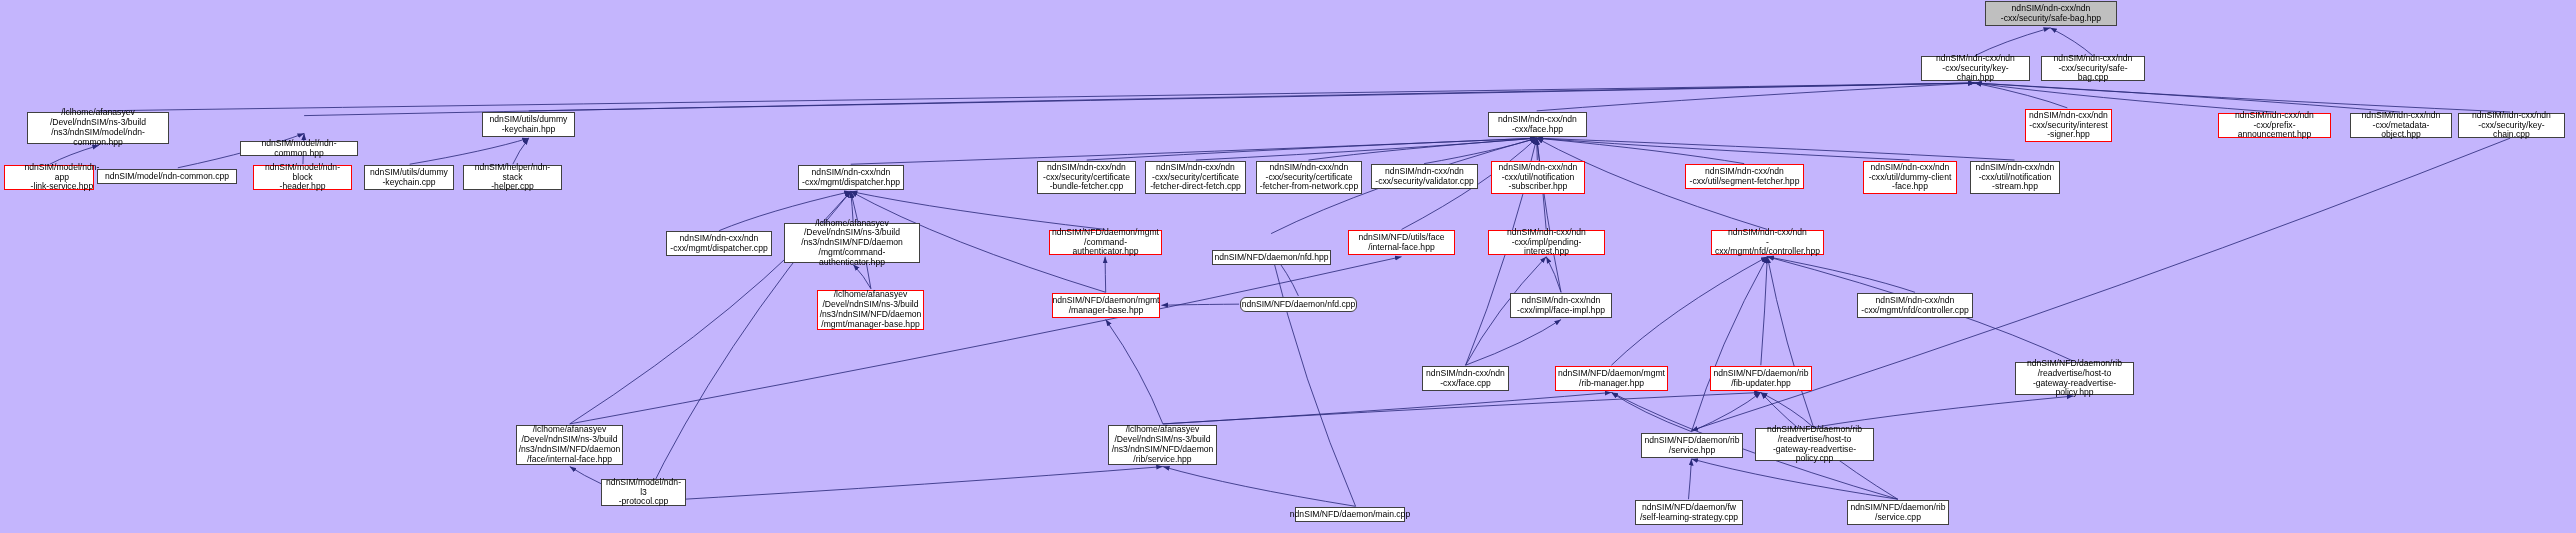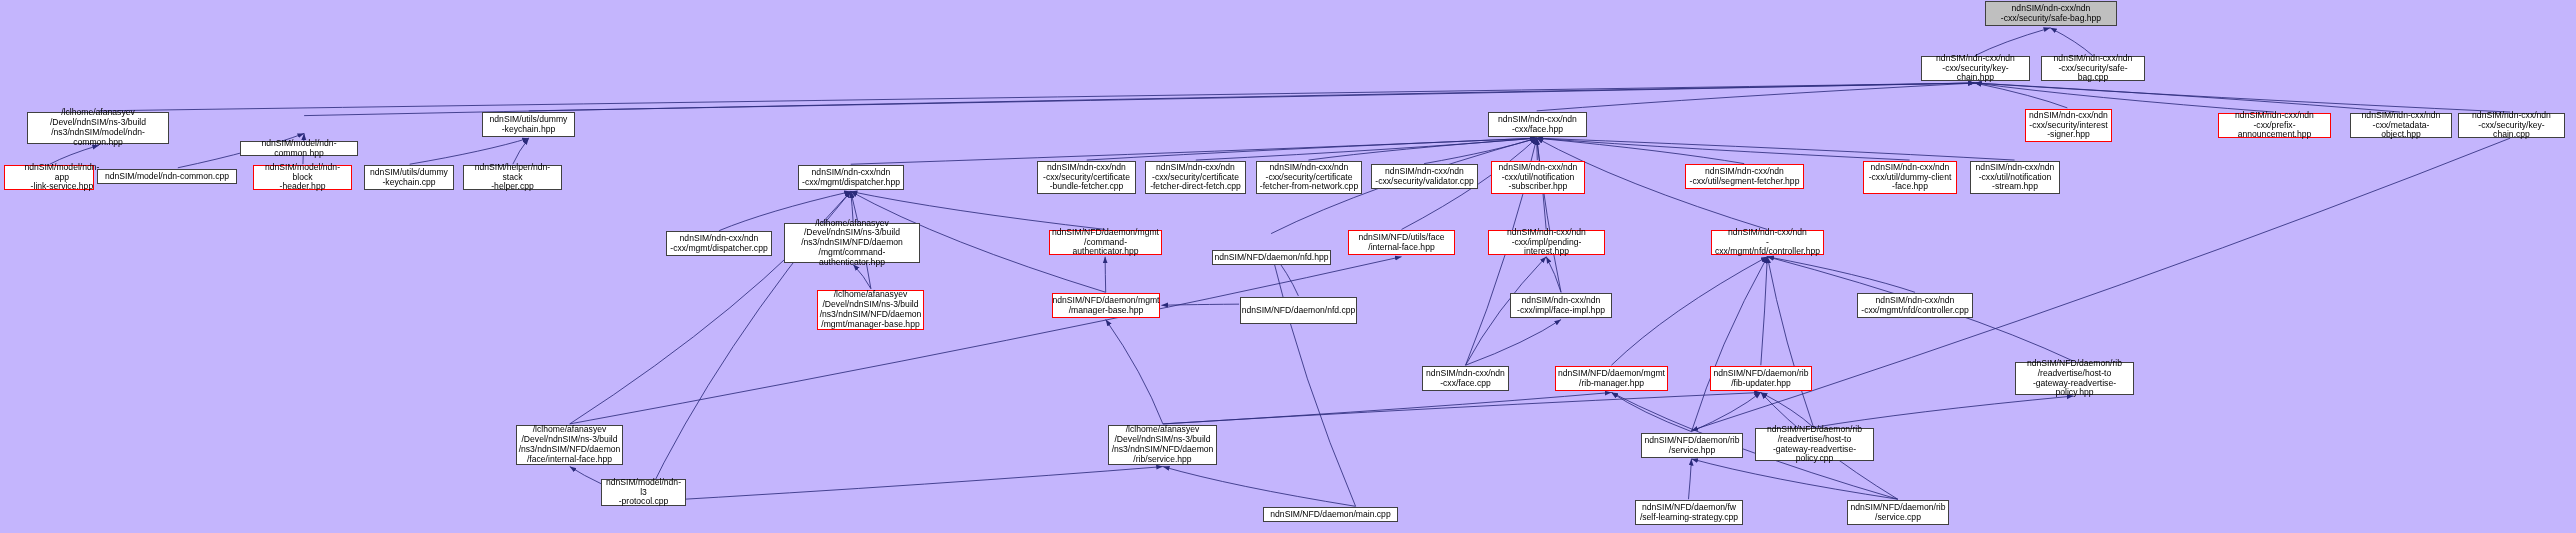--- a/index.html
+++ b/index.html
@@ -181,21 +181,21 @@
       <div class="node red" style="left: 1488px; top: 230px; width: 117px; height: 25px;">ndnSIM/ndn-cxx/ndn
 -cxx/impl/pending-interest.hpp</div>
       <div class="node red" style="left: 1711px; top: 230px; width: 113px; height: 25px;">ndnSIM/ndn-cxx/ndn
 -cxx/mgmt/nfd/controller.hpp</div>
       <div class="node red" style="left: 817px; top: 290px; width: 107px; height: 40px;">/lclhome/afanasyev
 /Devel/ndnSIM/ns-3/build
 /ns3/ndnSIM/NFD/daemon
 /mgmt/manager-base.hpp</div>
       <div class="node red" style="left: 1052px; top: 293px; width: 108px; height: 25px;">ndnSIM/NFD/daemon/mgmt
 /manager-base.hpp</div>
-      <div class="node" style="left: 1240px; top: 297px; width: 117px; height: 27px;">ndnSIM/NFD/daemon/nfd.cpp</div>
+      <div class="node" style="left: 1240px; top: 297px; width: 117px; height: 15px; border-radius: 6px;">ndnSIM/NFD/daemon/nfd.cpp</div>
       <div class="node" style="left: 1510px; top: 293px; width: 102px; height: 25px;">ndnSIM/ndn-cxx/ndn
 -cxx/impl/face-impl.hpp</div>
       <div class="node" style="left: 1857px; top: 293px; width: 116px; height: 25px;">ndnSIM/ndn-cxx/ndn
 -cxx/mgmt/nfd/controller.cpp</div>
       <div class="node" style="left: 1422px; top: 366px; width: 87px; height: 25px;">ndnSIM/ndn-cxx/ndn
 -cxx/face.cpp</div>
       <div class="node red" style="left: 1555px; top: 366px; width: 113px; height: 25px;">ndnSIM/NFD/daemon/mgmt
 /rib-manager.hpp</div>
       <div class="node red" style="left: 1710px; top: 366px; width: 102px; height: 25px;">ndnSIM/NFD/daemon/rib
 /fib-updater.hpp</div>
@@ -210,20 +210,20 @@
 /Devel/ndnSIM/ns-3/build
 /ns3/ndnSIM/NFD/daemon
 /rib/service.hpp</div>
       <div class="node" style="left: 1641px; top: 433px; width: 102px; height: 25px;">ndnSIM/NFD/daemon/rib
 /service.hpp</div>
       <div class="node" style="left: 1755px; top: 428px; width: 119px; height: 33px;">ndnSIM/NFD/daemon/rib
 /readvertise/host-to
 -gateway-readvertise-policy.cpp</div>
       <div class="node" style="left: 601px; top: 479px; width: 85px; height: 27px;">ndnSIM/model/ndn-l3
 -protocol.cpp</div>
-      <div class="node" style="left: 1263px; top: 507px; width: 135px; height: 15.4px;">ndnSIM/NFD/daemon/main.cpp</div>
+      <div class="node" style="left: 1295px; top: 507px; width: 110px; height: 15.4px;">ndnSIM/NFD/daemon/main.cpp</div>
       <div class="node" style="left: 1635px; top: 500px; width: 108px; height: 25px;">ndnSIM/NFD/daemon/fw
 /self-learning-strategy.cpp</div>
       <div class="node" style="left: 1847px; top: 500px; width: 102px; height: 25px;">ndnSIM/NFD/daemon/rib
 /service.cpp</div>
     </div>
 </div>
 
 
 </body></html>

